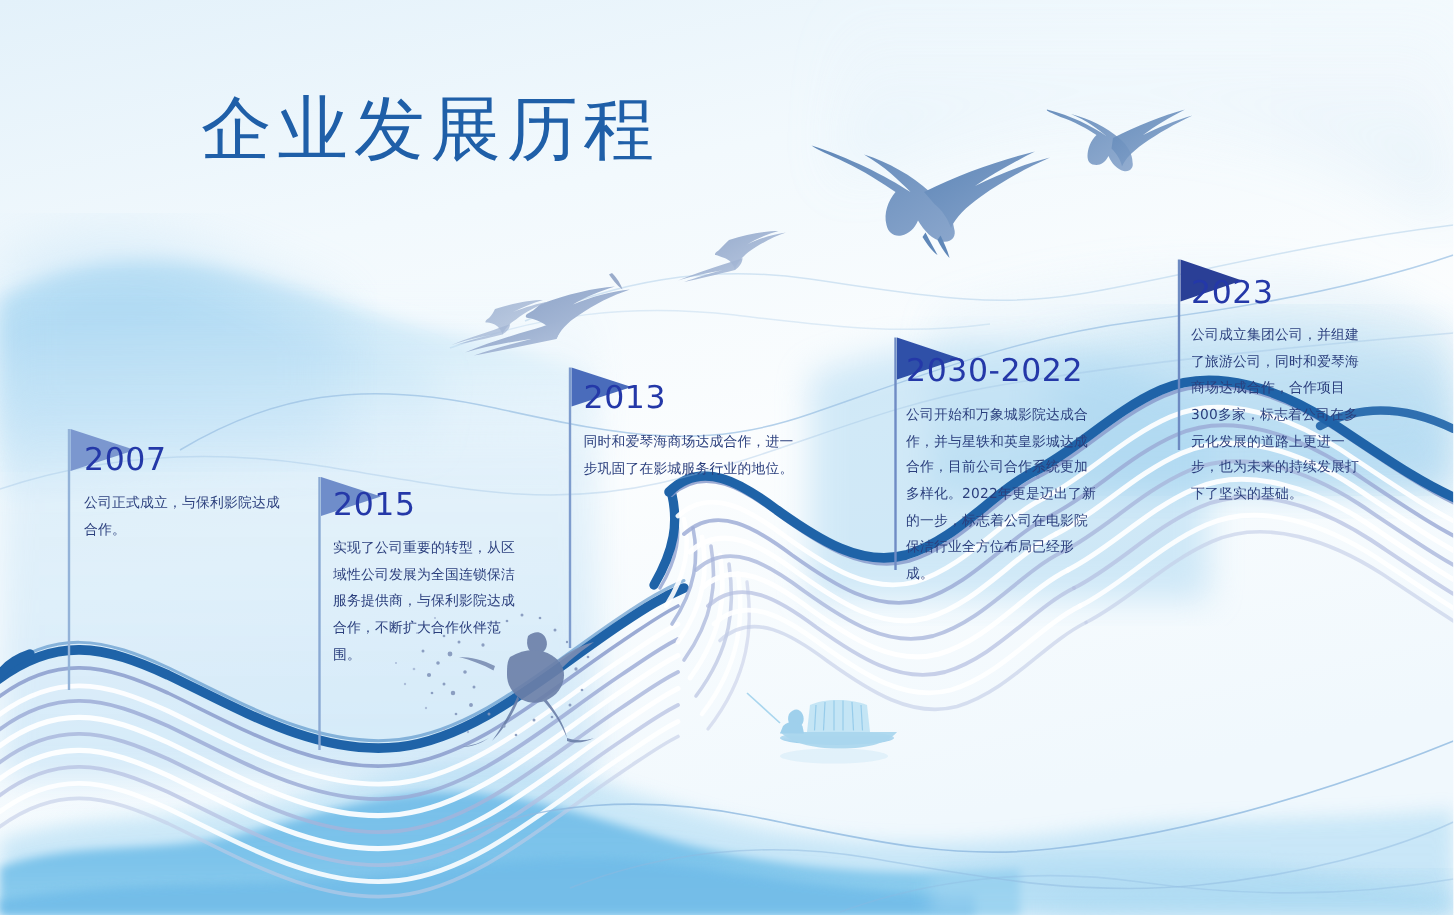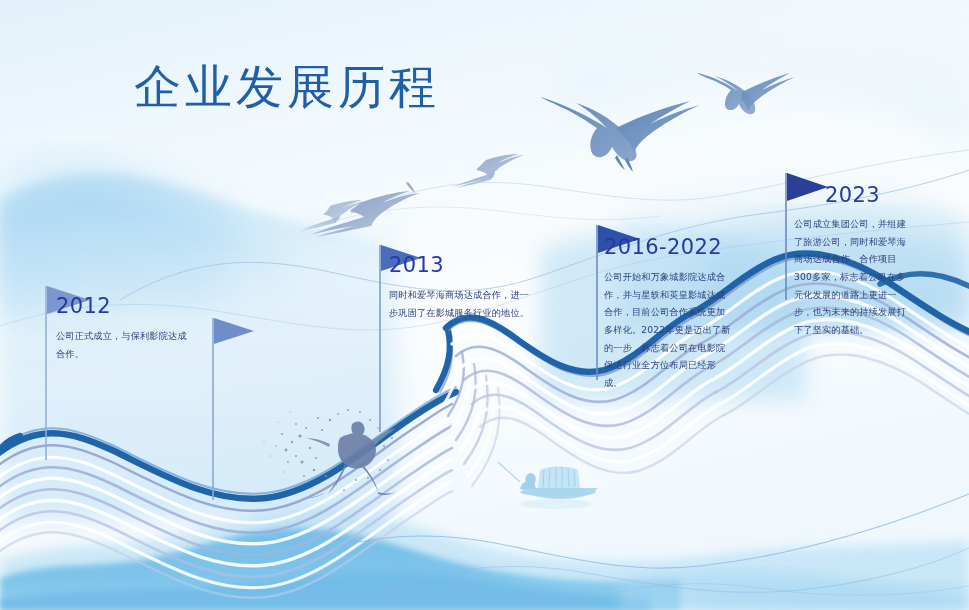--- a/index.html
+++ b/index.html
@@ -61,21 +61,21 @@
     font-family: "DejaVu Sans", "Liberation Sans", sans-serif;
   }
   
   #ms-2012 { left: 56px;  top: 294px; width: 132px; }
   #ms-2015 { left: 222px; top: 324px; width: 128px; }
   #ms-2019 { left: 389px; top: 253px; width: 147px; }
   #ms-2021 { left: 604px; top: 235px; width: 128px; }
   #ms-2023 { left: 794px; top: 183px; width: 117px; }
 
   #ms-2019 .ms-body { line-height: 1.95; }
-  #ms-2023 .ms-year { margin-bottom: 8px; text-align: center; }
+  #ms-2023 .ms-year { margin-bottom: 8px; }
 </style>
 </head>
 <body>
 
 <div id="poster">
 
   <svg id="bg-svg" viewBox="0 0 969 610" preserveAspectRatio="none">
     <defs>
       <linearGradient id="skyGrad" x1="0" y1="0" x2="0.35" y2="1">
         <stop offset="0%" stop-color="#e3f1fa"></stop>
@@ -467,32 +467,36 @@
     </g>
     <g>
       <line x1="786" y1="173" x2="786" y2="300" stroke="#6d8ac2" stroke-width="1.6"></line>
       <path d="M787,173 L828,187 L787,201 Z" fill="#2a3f96"></path>
     </g>
   </svg>
 
   <div id="page-title">企业发展历程</div>
 
   <div class="milestone" id="ms-2012">
-    <div class="ms-year">2012</div>
+    <div class="ms-year">2007</div>
     <div class="ms-body">公司正式成立，与保利影院达成合作。</div>
   </div>
 
+  <div class="milestone" id="ms-2015">
+    <div class="ms-year">2015</div>
+    <div class="ms-body">实现了公司重要的转型，从区域性公司发展为全国连锁保洁服务提供商，与保利影院达成合作，不断扩大合作伙伴范围。</div>
+  </div>
 
   <div class="milestone" id="ms-2019">
     <div class="ms-year">2013</div>
     <div class="ms-body">同时和爱琴海商场达成合作，进一步巩固了在影城服务行业的地位。</div>
   </div>
 
   <div class="milestone" id="ms-2021">
-    <div class="ms-year">2016-2022</div>
+    <div class="ms-year">2030-2022</div>
     <div class="ms-body">公司开始和万象城影院达成合作，并与星轶和英皇影城达成合作，目前公司合作系统更加多样化。2022年更是迈出了新的一步，标志着公司在电影院保洁行业全方位布局已经形成。</div>
   </div>
 
   <div class="milestone" id="ms-2023">
     <div class="ms-year">2023</div>
     <div class="ms-body">公司成立集团公司，并组建了旅游公司，同时和爱琴海商场达成合作，合作项目300多家，标志着公司在多元化发展的道路上更进一步，也为未来的持续发展打下了坚实的基础。</div>
   </div>
 
 </div>
 

